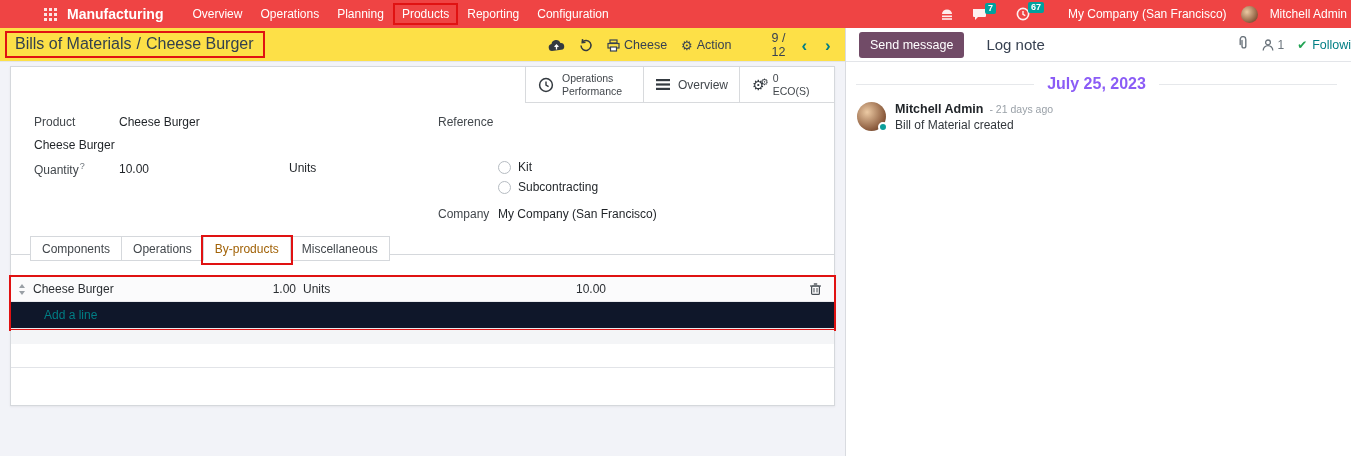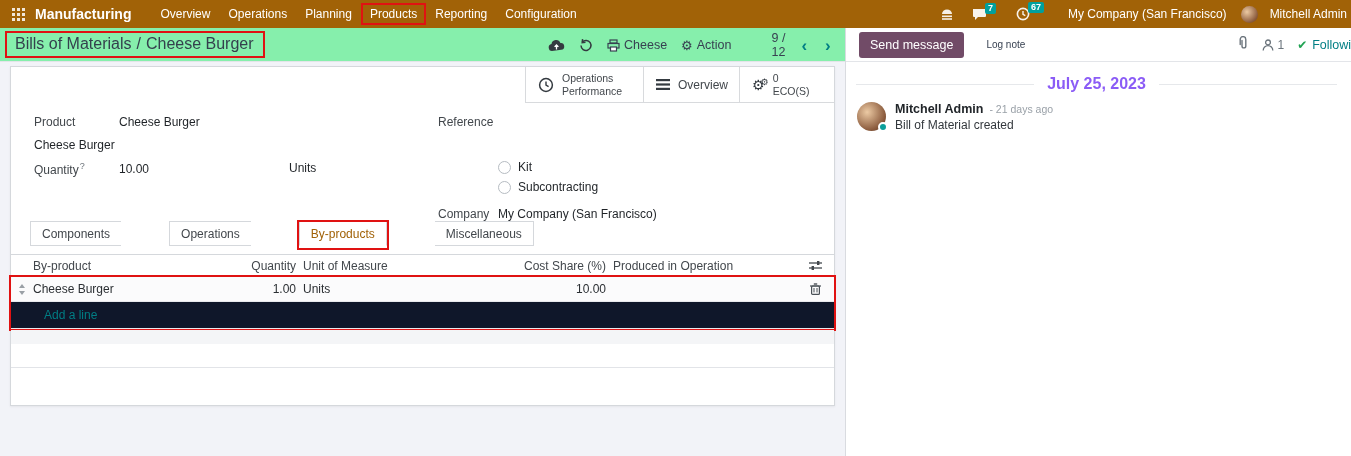--- a/index.html
+++ b/index.html
@@ -2,41 +2,41 @@
 <html><head>
 <meta charset="utf-8">
 <style>
   * { margin:0; padding:0; box-sizing:border-box; }
   html,body { width:1351px; height:456px; overflow:hidden; background:#fff;
               font-family:"Liberation Sans", sans-serif; }
   .page { position:relative; width:1351px; height:456px; overflow:hidden; }
 
   
   .navbar { position:absolute; left:0; top:0; width:1351px; height:28px;
-            background:#a16207; display:flex; align-items:center; color:#fff; }
+            background:#ef4444; display:flex; align-items:center; color:#fff;padding-left:32px; }
   .nav-left { display:flex; align-items:center; padding-left:12px; }
   .apps-grid { width:13px; height:13px; display:grid; grid-template-columns:repeat(3,3px);
                grid-template-rows:repeat(3,3px); gap:2px; margin-right:10px; }
   .apps-grid i { background:rgba(255,255,255,.85); display:block; }
   .app-name { font-size:14px; font-weight:bold; margin-right:20px; white-space:nowrap; }
   .nav-menu { display:flex; align-items:center; }
   .nav-item { font-size:12px; padding:4px 9px; white-space:nowrap; cursor:pointer; }
   .nav-item.annotated { border:2px solid #e01212; padding:2px 7px; }
   .nav-right { margin-left:auto; display:flex; align-items:center; gap:6px; padding-right:4px; white-space:nowrap; }
   .systray-icon { position:relative; display:inline-flex; align-items:flex-start; padding:0 6px; }
   .systray-icon svg { display:block; }
   .badge { background:#00a09d; color:#fff; font-size:9px; line-height:11px;
            padding:0 3px; border-radius:2px; position:relative; top:-5px; left:-2px; font-weight:bold; }
   .nav-company { font-size:12px; margin:0 8px 0 10px; }
   .nav-avatar { width:17px; height:17px; border-radius:50%;
                 background:radial-gradient(circle at 35% 35%, #ecc9a2, #8a5a3c 70%, #56382a); }
   .nav-user { font-size:12px; margin-left:6px; }
 
   
-  .control { position:absolute; left:0; top:28px; width:845px; height:34px; background:#86efac;
+  .control { position:absolute; left:0; top:28px; width:845px; height:34px; background:#fde047;
              border-bottom:1px solid #e3e5e9; display:flex; align-items:center; }
   .breadcrumb-wrap { margin-left:5px; border:2px solid #e01212; padding:2px 9px 3px 8px;
                      display:inline-flex; align-items:center; gap:5px; }
   .bc { font-size:16px; color:#34404d; white-space:nowrap; }
   .bc-parent { cursor:pointer; }
   .cp-tools { position:absolute; left:548px; top:0; height:34px; display:flex; align-items:center; gap:14px; }
   .tool-icon { display:inline-flex; align-items:center; cursor:pointer; }
   .tool-btn { display:inline-flex; align-items:center; gap:4px; font-size:12.5px; color:#374151; cursor:pointer; }
   .pager { font-size:12.5px; color:#374151; margin-left:26px; }
   .chev { color:#017e84; font-size:17px; font-weight:bold; line-height:1; cursor:pointer; padding:0 2px; }
@@ -64,21 +64,21 @@
   .flabel { color:#42474c; }
   .fvalue { color:#1f2327; }
   .flabel sup { font-size:9px; color:#6a7178; margin-left:1px; }
   .lcol .flabel { width:85px; }
   .uom-abs { position:absolute; left:255px; top:0; color:#1f2327; }
   .radio { width:13px; height:13px; border-radius:50%; margin-right:7px; flex:0 0 13px; }
   .radio.on { background:#017e84; border:1px solid #017e84; box-shadow:inset 0 0 0 2.5px #fff; }
   .radio.off { background:#fff; border:1px solid #b6bcc2; }
 
   
-  .tabs { position:absolute; left:19px; top:154px; display:flex; height:25px;gap:48px; }
+  .tabs { position:absolute; left:19px; top:169px; display:flex; height:25px; }
   .tab { font-size:12px; color:#42474c; padding:5px 11px 0 11px; background:#fff;
          border:1px solid #d5d8dc; border-right:none; cursor:pointer; white-space:nowrap; }
   .tab:last-child { border-right:1px solid #d5d8dc; }
   .tab.active { position:relative; color:#a16207; border-bottom:1px solid #fff; border-right:1px solid #d5d8dc; }
   .tab.active + .tab { border-left:none; }
   .tab.active::after { content:""; position:absolute; left:-3px; right:-3px; top:-2px; bottom:-5px;
                        border:2px solid #e01212; pointer-events:none; z-index:5; }
   .tabs-underline { position:absolute; left:0; right:0; top:187px; border-top:1px solid #d5d8dc; }
 
   
@@ -99,21 +99,21 @@
                border-bottom:1px solid #e2e4e8; }
   .drag-cell, .icon-cell { display:flex; justify-content:center; align-items:center; }
 
   
   .chatter { position:absolute; left:845px; top:28px; width:506px; height:428px; background:#fff;
              border-left:1px solid #d9dbe0; }
   .chatter-head { height:34px; border-bottom:1px solid #e3e5e9; display:flex; align-items:center;
                   padding-left:13px; }
   .send-btn { background:#714b67; color:#fff; border:none; font-size:12.5px; padding:6px 11px;
               border-radius:3px; cursor:pointer; font-family:"Liberation Sans", sans-serif; }
-  .lognote { font-size:10px; color:#374151; margin-left:22px; cursor:pointer;text-align:center; }
+  .lognote { font-size:15px; color:#374151; margin-left:22px; cursor:pointer;text-align:center; }
   .activities { display:flex; align-items:center; gap:5px; font-size:12.5px; color:#374151;
                 margin-left:24px; cursor:pointer; padding-right:22px; border-right:1px solid #e3e5e9;
                 height:34px; }
   .chead-right { margin-left:auto; margin-right:-14px; display:flex; align-items:center; gap:13px;
                  white-space:nowrap; }
   .followers { display:flex; align-items:center; gap:3px; font-size:12px; color:#6c757d; cursor:pointer; }
   .following { display:flex; align-items:center; gap:5px; font-size:12.5px; color:#017e84; cursor:pointer; }
   .fol-check { color:#21a353; font-size:12px; }
   .date-divider { display:flex; align-items:center; margin:13px 14px 0 10px; }
   .date-divider .line { flex:1; border-top:1px solid #e6e8eb; }
@@ -285,36 +285,20 @@
     </div>
 
     <div class="tabs-underline"></div>
     <div class="tabs">
       <span class="tab">Components</span>
       <span class="tab">Operations</span>
       <span class="tab active">By-products</span>
       <span class="tab">Miscellaneous</span>
     </div>
 
-    <div class="thead tgrid">
-      <span></span>
-      <span>By-product</span>
-      <span class="th-right">Quantity</span>
-      <span class="th-pad-l">Unit of Measure</span>
-      <span class="th-right">Cost Share (%)</span>
-      <span class="th-pad-l">Produced in Operation</span>
-      <span class="icon-cell">
-        <svg width="13" height="11" viewBox="0 0 13 11">
-            <line x1="0" y1="3" x2="13" y2="3" stroke="#42474c" stroke-width="1.3"></line>
-            <line x1="0" y1="8" x2="13" y2="8" stroke="#42474c" stroke-width="1.3"></line>
-            <rect x="8" y="1" width="2.4" height="4" fill="#42474c"></rect>
-            <rect x="2.6" y="6" width="2.4" height="4" fill="#42474c"></rect>
-          </svg>
-      </span>
-    </div>
 
     <div class="rows-wrap">
       <div class="trow tgrid">
         <span class="drag-cell">
           <svg width="8" height="11" viewBox="0 0 8 11">
               <path d="M4 0 L7 4 H1 Z" fill="#9aa0a6"></path>
               <path d="M4 11 L7 7 H1 Z" fill="#9aa0a6"></path>
             </svg>
         </span>
         <span>Cheese Burger</span>

